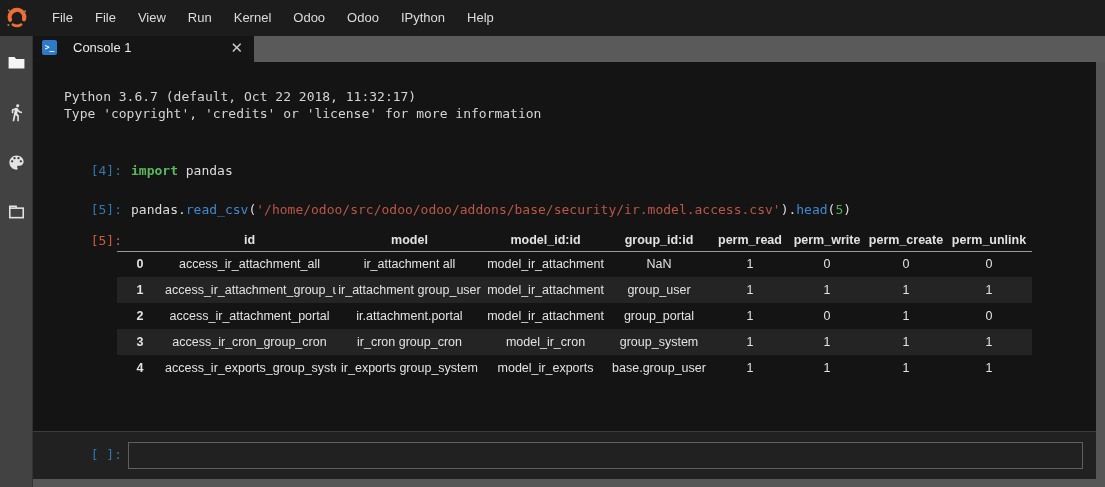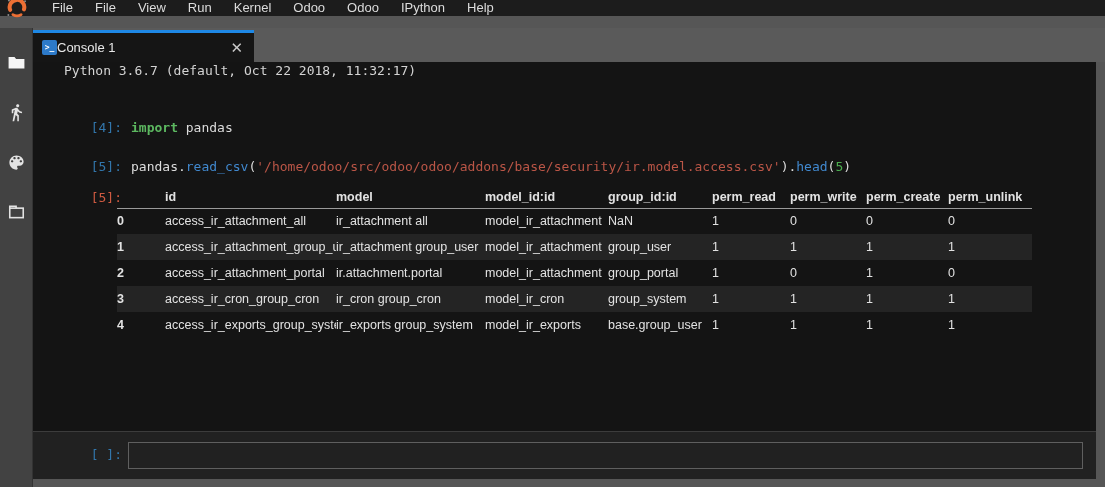--- a/index.html
+++ b/index.html
@@ -8,61 +8,61 @@
     --console-bg:#141414; --input-bg:#212121; --frame:#565656;
     --stripe:#242424; --in-prompt:#3276ab; --out-prompt:#ce5a41;
     --kw:#5cb860; --fn:#4189cf; --str:#bb5647; --num:#4caf50;
     --code:#dcdcdc; --banner:#d4d4d4; --table-text:#e2e2e2;
   }
   *{box-sizing:border-box;margin:0;padding:0}
   html,body{width:1105px;height:487px;overflow:hidden}
   body{position:relative;background:var(--frame);font-family:"Liberation Sans",sans-serif;-webkit-font-smoothing:antialiased}
 
   
-  .menubar{position:absolute;top:0;left:0;right:0;height:16px;background:var(--menubar-bg);display:flex;align-items:center;z-index:3}
+  .menubar{position:absolute;top:0;left:0;right:0;height:36px;background:var(--menubar-bg);display:flex;align-items:center;z-index:3}
   .logo{width:22px;height:22px;margin:0 13px 0 6px;flex:0 0 auto}
   .menu-item{padding:0 11px;font-size:13px;color:#dcdcdc;line-height:28px;cursor:default}
 
   
   .sidebar{position:absolute;top:28px;left:0;bottom:0;width:33px;background:var(--sidebar-bg);border-right:1px solid #333;display:flex;flex-direction:column;align-items:center;padding-top:9px;z-index:2}
   .side-icon{width:33px;height:50px;display:flex;align-items:center;justify-content:center}
   .side-icon svg{width:19px;height:19px}
 
   
   .main{position:absolute;top:28px;left:33px;right:0;bottom:0;display:flex;flex-direction:column}
   .tabbar{height:34px;background:var(--tabbar-bg);display:flex;align-items:stretch}
   .tab{width:221px;margin-top:2px;background:#151515;border-top:3px solid var(--accent);display:flex;align-items:center;padding:0 9px;color:#e8e8e8;font-size:13px}
   .tab-icon{width:15px;height:15px;background:#2d7ac9;border-radius:2px;color:#fff;font:bold 8px/15px "DejaVu Sans Mono",monospace;text-align:center;flex:0 0 auto}
-  .tab-label{margin-left:0;flex:1}
+  .tab-label{margin-left:16px;flex:1}
   .tab-close{color:#c9c9c9;font-size:15px;line-height:15px;padding:0 2px}
 
   .body-row{flex:1;display:flex;min-height:0}
   .console-col{flex:1;display:flex;flex-direction:column;min-width:0}
   .right-frame{width:9px;background:var(--frame)}
   .bottom-strip{height:8px;background:var(--frame)}
 
   
-  .console{flex:1;background:var(--console-bg);overflow:hidden;font-family:"DejaVu Sans Mono",monospace;font-size:13px;color:var(--code)}
+  .console{flex:1;background:var(--console-bg);overflow:hidden;padding-top:26px;font-family:"DejaVu Sans Mono",monospace;font-size:13px;color:var(--code)}
   .banner{margin-left:31px;color:var(--banner);line-height:17px;white-space:pre}
   .cell{display:flex;line-height:17px;white-space:pre}
   .cell.c4{margin-top:40px}
   .cell.c5{margin-top:22px}
   .prompt{width:89px;text-align:right;color:var(--in-prompt);flex:0 0 auto}
   .code{margin-left:9px}
   .tok-kw{color:var(--kw);font-weight:700}
   .tok-fn{color:var(--fn)}
   .tok-str{color:var(--str)}
   .tok-num{color:var(--num)}
   .tok-plain{color:var(--code)}
 
   
   .output{position:relative;margin-top:11px}
   .out-prompt{position:absolute;left:0;top:4px;width:89px;text-align:right;color:var(--out-prompt)}
   .df-table{margin-left:84px;border-collapse:collapse;table-layout:fixed;width:915px;font-family:"Liberation Sans",sans-serif;font-size:12.5px;color:var(--table-text)}
-  .df-table th,.df-table td{text-align:left;font-weight:normal;padding:0 2px 0 0;overflow:hidden;white-space:nowrap}
+  .df-table th,.df-table td{text-align:center;font-weight:normal;padding:0 2px 0 0;overflow:hidden;white-space:nowrap}
   .df-table thead th{font-weight:bold;height:22px;border-bottom:1px solid #9a9a9a;vertical-align:middle}
   .df-table tbody td,.df-table tbody th{height:26px;vertical-align:middle}
   .df-table tbody th{font-weight:bold}
   .df-table tbody tr:nth-child(even){background:var(--stripe)}
   .df-table th:nth-child(1),.df-table td:nth-child(1){width:48px}
   .df-table th:nth-child(2),.df-table td:nth-child(2){width:171px}
   .df-table th:nth-child(3),.df-table td:nth-child(3){width:149px}
   .df-table th:nth-child(4),.df-table td:nth-child(4){width:123px}
   .df-table th:nth-child(5),.df-table td:nth-child(5){width:104px}
   .df-table th:nth-child(6),.df-table td:nth-child(6){width:78px}
@@ -130,21 +130,21 @@
       <span class="tab-icon">&gt;_</span>
       <span class="tab-label">Console 1</span>
       <span class="tab-close">✕</span>
     </div>
   </div>
 
   <div class="body-row">
     <div class="console-col">
 
       <div class="console">
-        <div class="banner" id="banner"><div>Python 3.6.7 (default, Oct 22 2018, 11:32:17)</div></div>
+        <div class="banner" id="banner"><div>Python 3.6.7 (default, Oct 22 2018, 11:32:17)</div><div>Type 'copyright', 'credits' or 'license' for more information</div></div>
         <div id="cells">
             <div class="cell c4"><span class="prompt">[4]:</span><span class="code"><span class="tok-kw">import</span><span class="tok-plain"> pandas</span></span></div>
             <div class="cell c5"><span class="prompt">[5]:</span><span class="code"><span class="tok-plain">pandas.</span><span class="tok-fn">read_csv</span><span class="tok-plain">(</span><span class="tok-str">'/home/odoo/src/odoo/odoo/addons/base/security/ir.model.access.csv'</span><span class="tok-plain">).</span><span class="tok-fn">head</span><span class="tok-plain">(</span><span class="tok-num">5</span><span class="tok-plain">)</span></span></div>
           </div>
 
         <div class="output">
           <span class="out-prompt">[5]:</span>
           <table class="df-table" id="df-table">
             <thead>
                 <tr>

